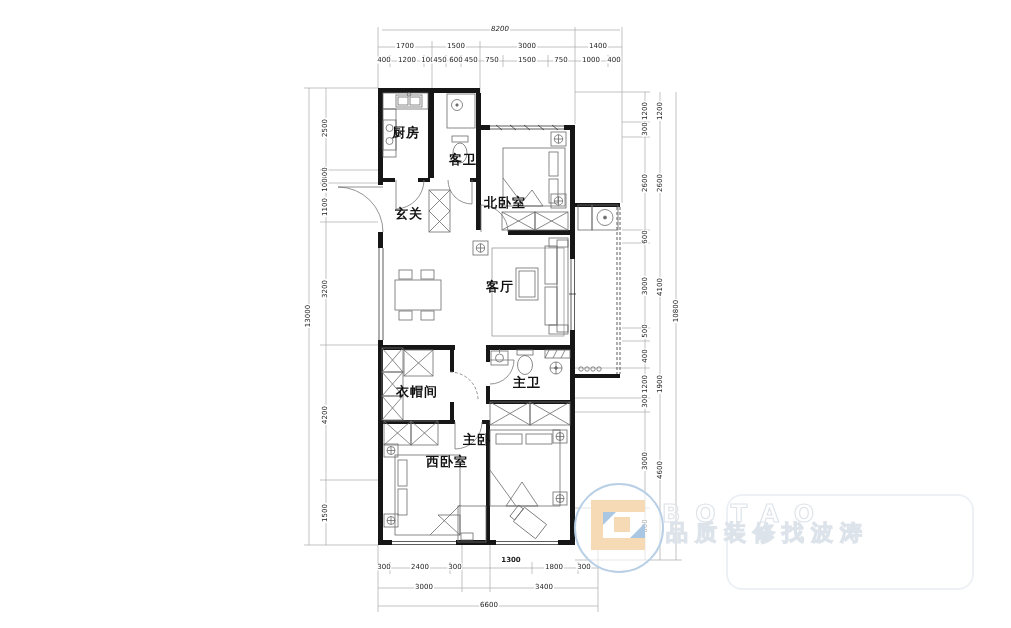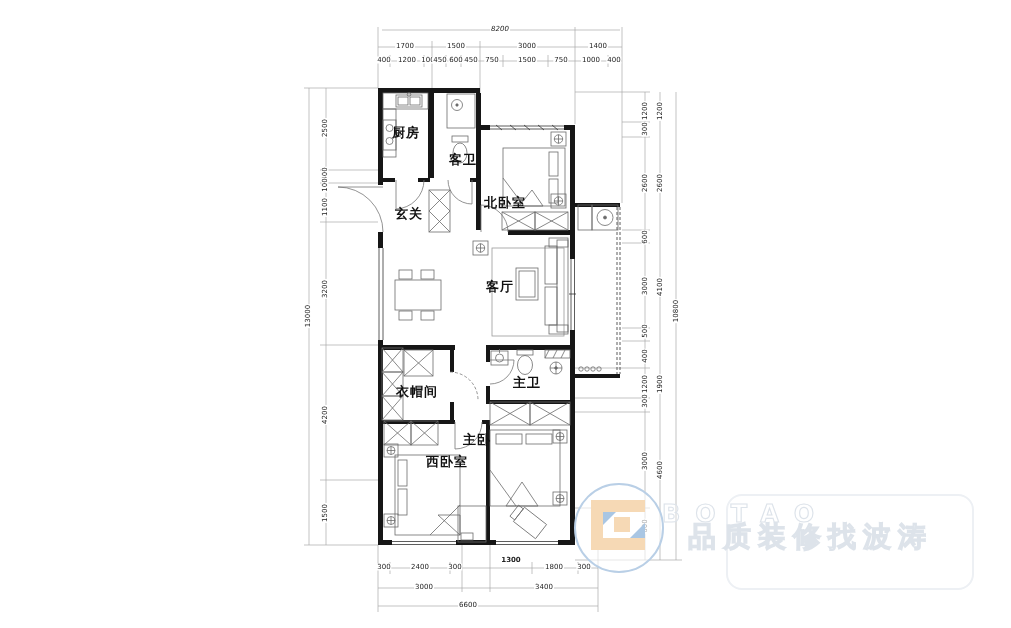--- a/index.html
+++ b/index.html
@@ -22,21 +22,21 @@
   .lg-left{left:15px;top:15px;width:12px;height:50px;background:#f6d9b5;}
   .lg-bottom{left:27px;top:53px;width:42px;height:12px;background:#f6d9b5;}
   .lg-center{left:38px;top:32px;width:16px;height:15px;background:#f6d9b5;}
   .lg-tri1{left:27px;top:27px;width:13px;height:13px;background:#a9c6e3;
            clip-path:polygon(0 0,100% 0,0 100%);}
   .lg-tri2{left:54px;top:38px;width:15px;height:15px;background:#a9c6e3;
            clip-path:polygon(100% 0,100% 100%,0 100%);}
   .wm-text{color:rgba(255,255,255,0.28);-webkit-text-stroke:1.1px #dde3ea;
            font-weight:bold;white-space:nowrap;}
   .wm-brand{left:662px;top:500px;font-size:24px;letter-spacing:15px;}
-  .wm-line1{left:666px;top:518px;font-size:28px;letter-spacing:7px;margin-left:22px;}
+  .wm-line1{left:666px;top:518px;font-size:22px;letter-spacing:7px;}
   .wm-line2{left:744px;top:546px;font-size:25px;letter-spacing:5px;font-style:italic;
             -webkit-text-stroke:1.1px #d3dbe5;}
 </style>
 </head>
 <body>
 
 <div class="canvas">
 
 <svg width="1011" height="628" viewBox="0 0 1011 628">
 
@@ -432,21 +432,21 @@
       <span class="dim v" style="left: 645px; top: 129px;">300</span>
       <span class="dim v" style="left: 645px; top: 183px;">2600</span>
       <span class="dim v" style="left: 645px; top: 237px;">600</span>
       <span class="dim v" style="left: 645px; top: 286px;">3000</span>
       <span class="dim v" style="left: 645px; top: 331px;">500</span>
       <span class="dim v" style="left: 645px; top: 356px;">400</span>
       <span class="dim v" style="left: 645px; top: 384px;">1200</span>
       <span class="dim v" style="left: 645px; top: 401px;">300</span>
       <span class="dim v" style="left: 645px; top: 461px;">3000</span>
       <span class="dim v" style="left: 645px; top: 526px;">600</span>
-      <span class="dim" style="left: 468px; top: 605px;">6600</span>
+      <span class="dim" style="left: 489px; top: 605px;">6600</span>
       <span class="dim" style="left: 424px; top: 587px;">3000</span>
       <span class="dim" style="left: 544px; top: 587px;">3400</span>
       <span class="dim" style="left: 384px; top: 567px;">300</span>
       <span class="dim" style="left: 420px; top: 567px;">2400</span>
       <span class="dim" style="left: 455px; top: 567px;">300</span>
       <span class="dim" style="left: 511px; top: 560px; font-weight: bold;">1300</span>
       <span class="dim" style="left: 554px; top: 567px;">1800</span>
       <span class="dim" style="left: 584px; top: 567px;">300</span>
     </div>
 

